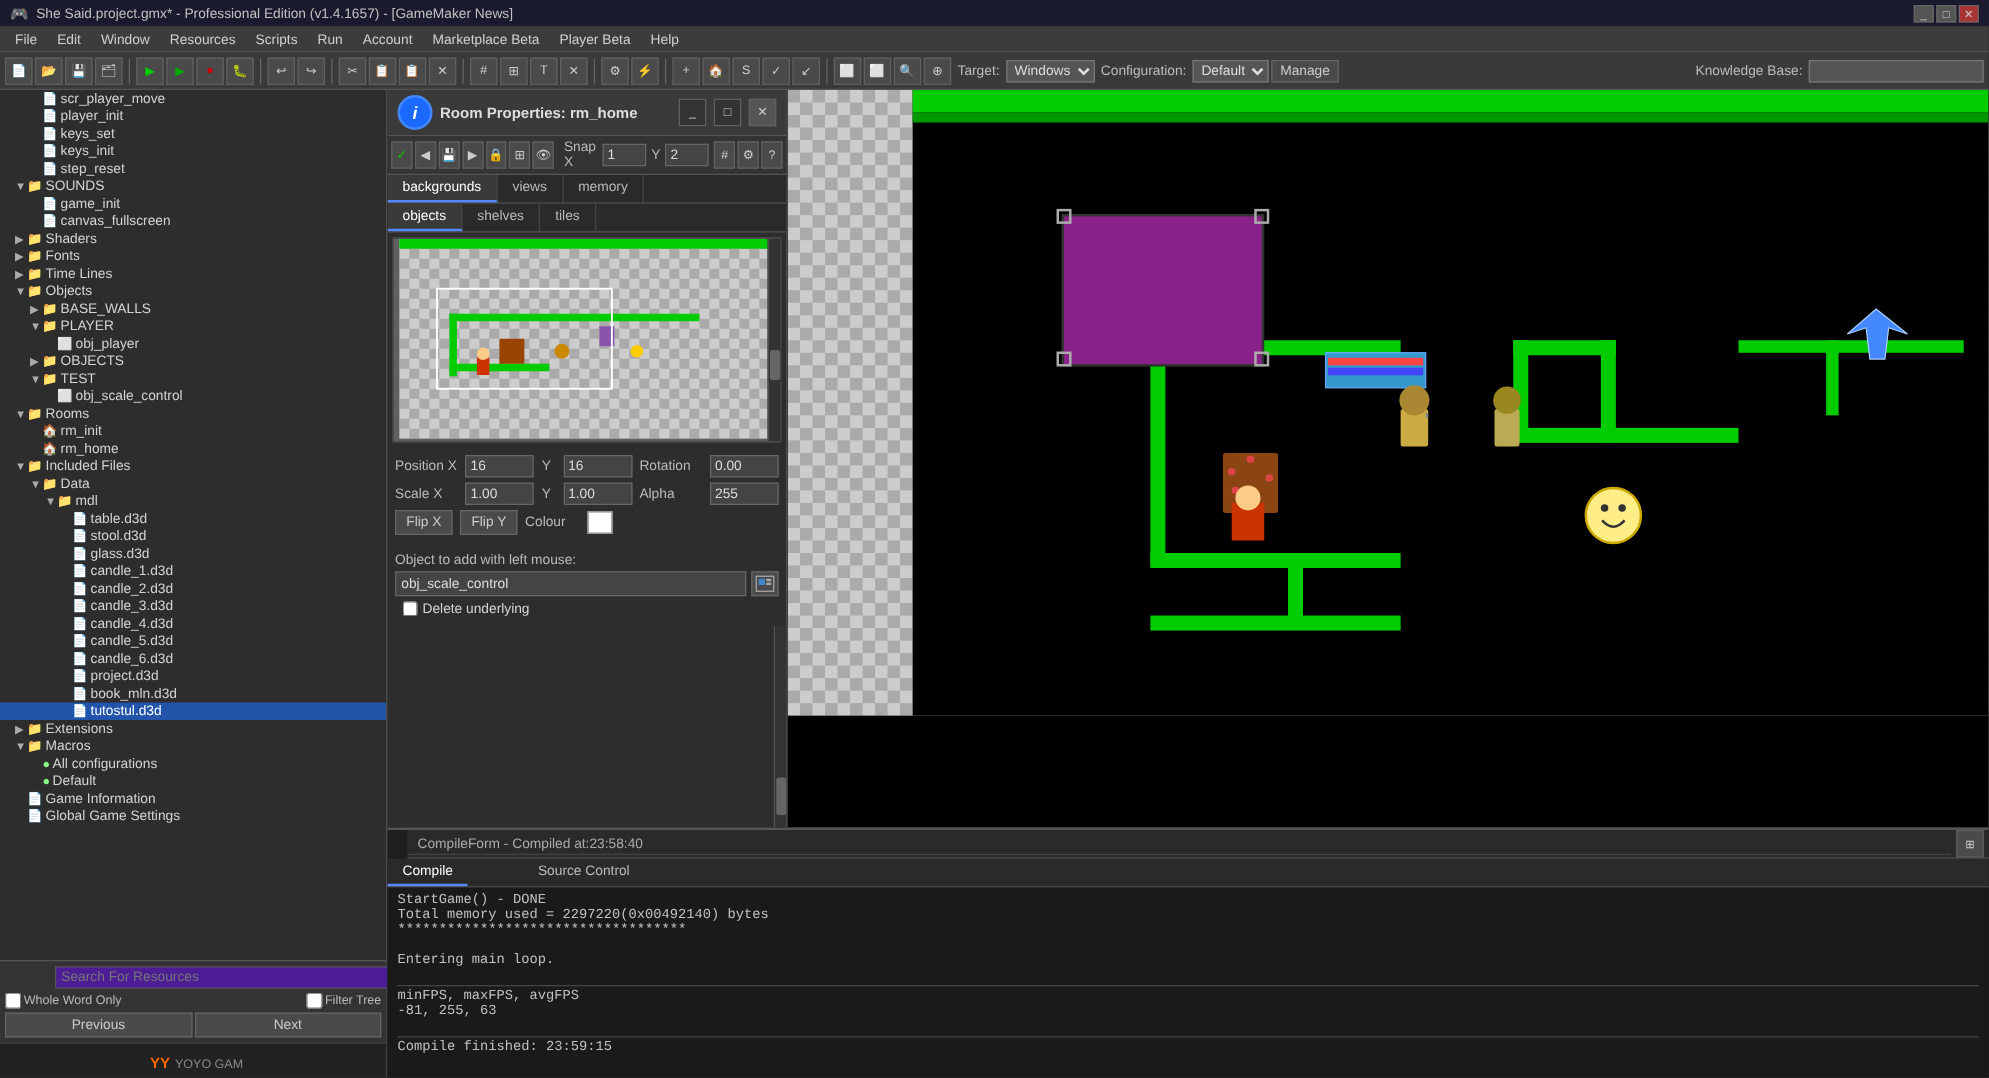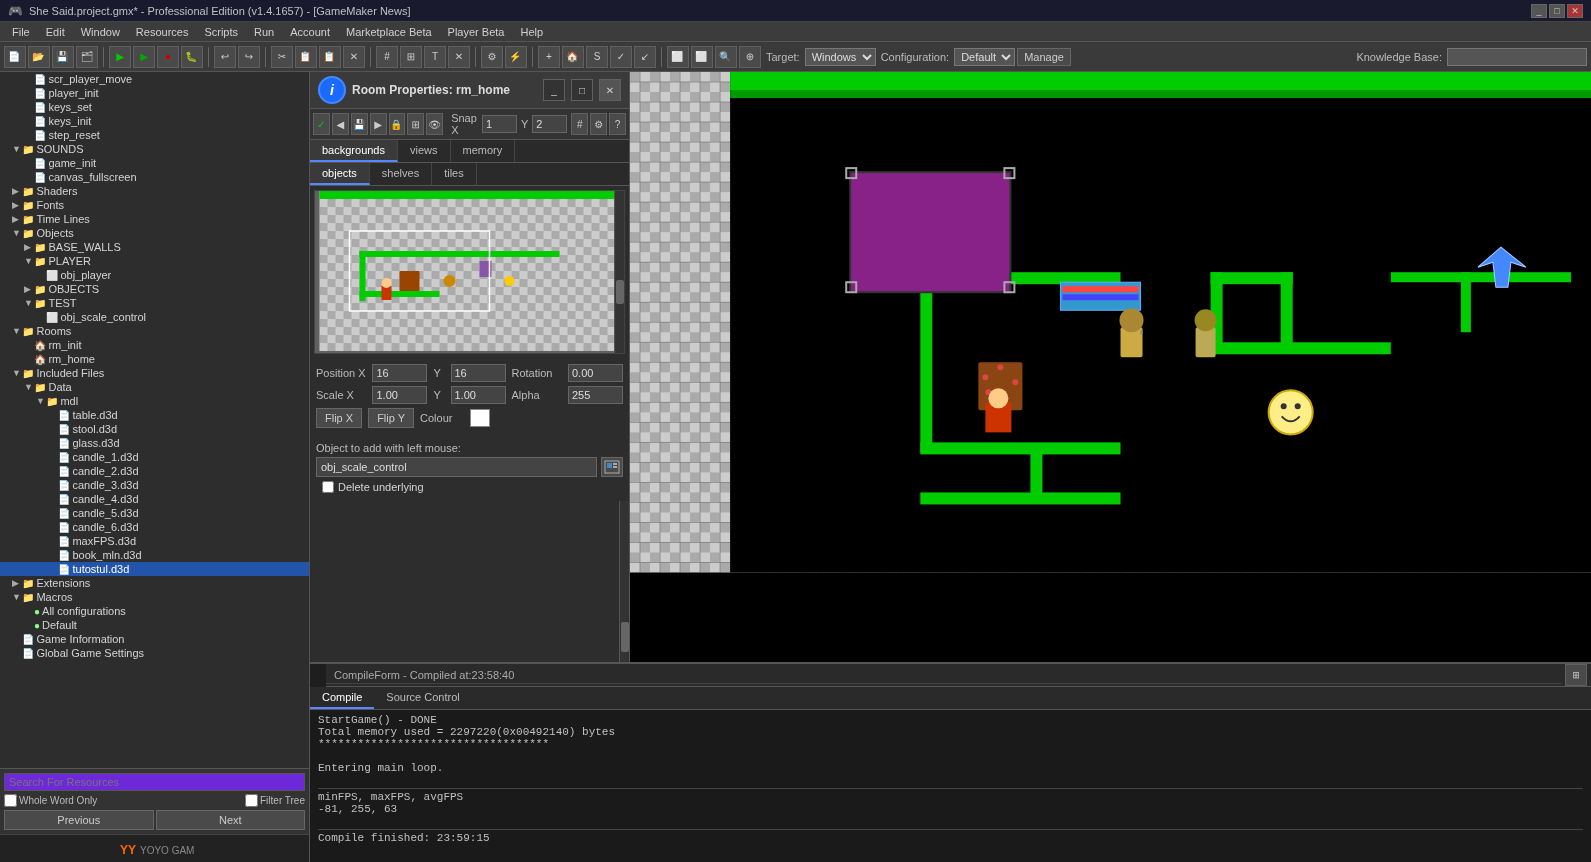--- a/index.html
+++ b/index.html
@@ -71,21 +71,21 @@
     #obj-selector-area { padding: 4px 6px; }
     .obj-selector-row { display: flex; align-items: center; gap: 4px; }
     .obj-select-input { height: 20px; flex: 1; background: #444; border: 1px solid #666; color: #ddd; padding: 0 4px; font-size: 11px; }
     .obj-select-btn { width: 22px; height: 20px; background: #4a4a4a; border: 1px solid #666; color: #ccc; display: flex; align-items: center; justify-content: center; cursor: pointer; }
     
     
     #room-canvas { flex: 1; position: relative; background: #555; overflow: hidden; }
     
     
     #bottom-panel { height: 200px; background: #1e1e1e; border-top: 2px solid #555; display: flex; flex-direction: column; }
-    #bottom-tabs { display: flex; background: #2a2a2a; border-bottom: 1px solid #555; }
+    #bottom-tabs { display: flex; background: #2a2a2a; border-bottom: 1px solid #555; gap: 44px; }
     .bottom-tab { padding: 4px 12px; cursor: pointer; font-size: 11px; color: #bbb; }
     .bottom-tab.active { color: #fff; border-bottom: 2px solid #5588ff; }
     #bottom-content { flex: 1; overflow-y: auto; padding: 4px 8px; font-size: 11px; font-family: Liberation Mono, monospace; color: #c0c0c0; background: #1a1a1a; }
     #compile-header { background: #2a2a2a; padding: 2px 8px; font-size: 11px; color: #aaa; border-bottom: 1px solid #444; }
     
     
     ::-webkit-scrollbar { width: 8px; height: 8px; }
     ::-webkit-scrollbar-track { background: #2a2a2a; }
     ::-webkit-scrollbar-thumb { background: #555; }
     
@@ -430,21 +430,21 @@
           <span style="color:#aaaadd; margin-right:2px; font-size:10px;">📄</span>
           <span style="">candle_6.d3d</span>
         </div>
         <div class="tree-item">
           <span class="tree-indent"></span>
           <span class="tree-indent"></span>
           <span class="tree-indent"></span>
           <span class="tree-indent"></span>
           <span class="tree-arrow"> </span>
           <span style="color:#aaaadd; margin-right:2px; font-size:10px;">📄</span>
-          <span style="">maxFPS.d3d</span>
+          <span style="">project.d3d</span>
         </div>
         <div class="tree-item">
           <span class="tree-indent"></span>
           <span class="tree-indent"></span>
           <span class="tree-indent"></span>
           <span class="tree-indent"></span>
           <span class="tree-arrow"> </span>
           <span style="color:#aaaadd; margin-right:2px; font-size:10px;">📄</span>
           <span style="">book_mln.d3d</span>
         </div>
@@ -491,21 +491,21 @@
         </div>
         <div class="tree-item">
           <span class="tree-indent"></span>
           <span class="tree-arrow"> </span>
           <span style="color:#aaaadd; margin-right:2px; font-size:10px;">📄</span>
           <span style="">Global Game Settings</span>
         </div>
       </div>
 
     <div id="search-area">
-      <input id="search-input" class="" type="text" placeholder="Search For Resources" style="width: 100%; height: 18px; background: #6d28d9; border: 1px solid rgb(85, 85, 85); color: rgb(221, 221, 221); padding: 0px 4px; font-size: 11px;">
+      <input id="search-input" class="" type="text" placeholder="Search For Resources" style="width: 100%; height: 18px; background: #4c1d95; border: 1px solid rgb(85, 85, 85); color: rgb(221, 221, 221); padding: 0px 4px; font-size: 11px; margin-left: 40px;">
       <div id="search-options">
         <label class="search-checkbox">
           <input type="checkbox" style="">
           <span>Whole Word Only</span>
         </label>
         <label class="search-checkbox" style="margin-left:auto;">
           <input type="checkbox" style="">
           <span>Filter Tree</span>
         </label>
       </div>

